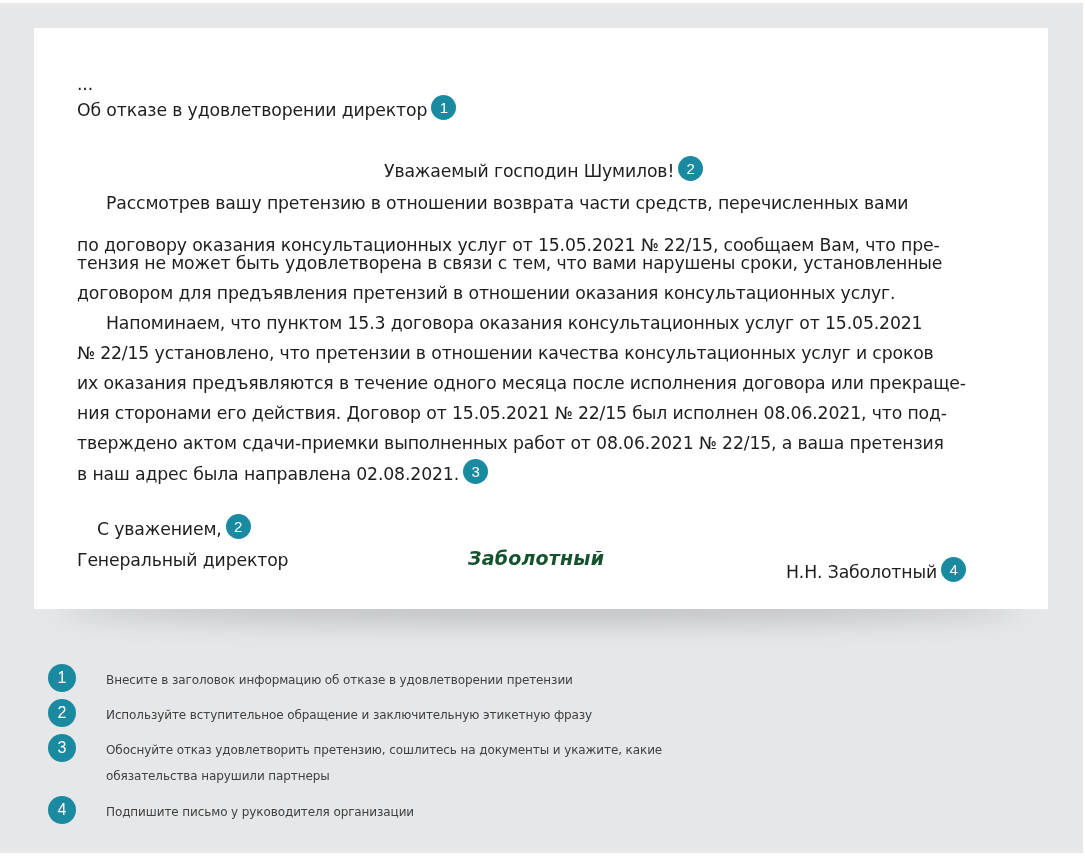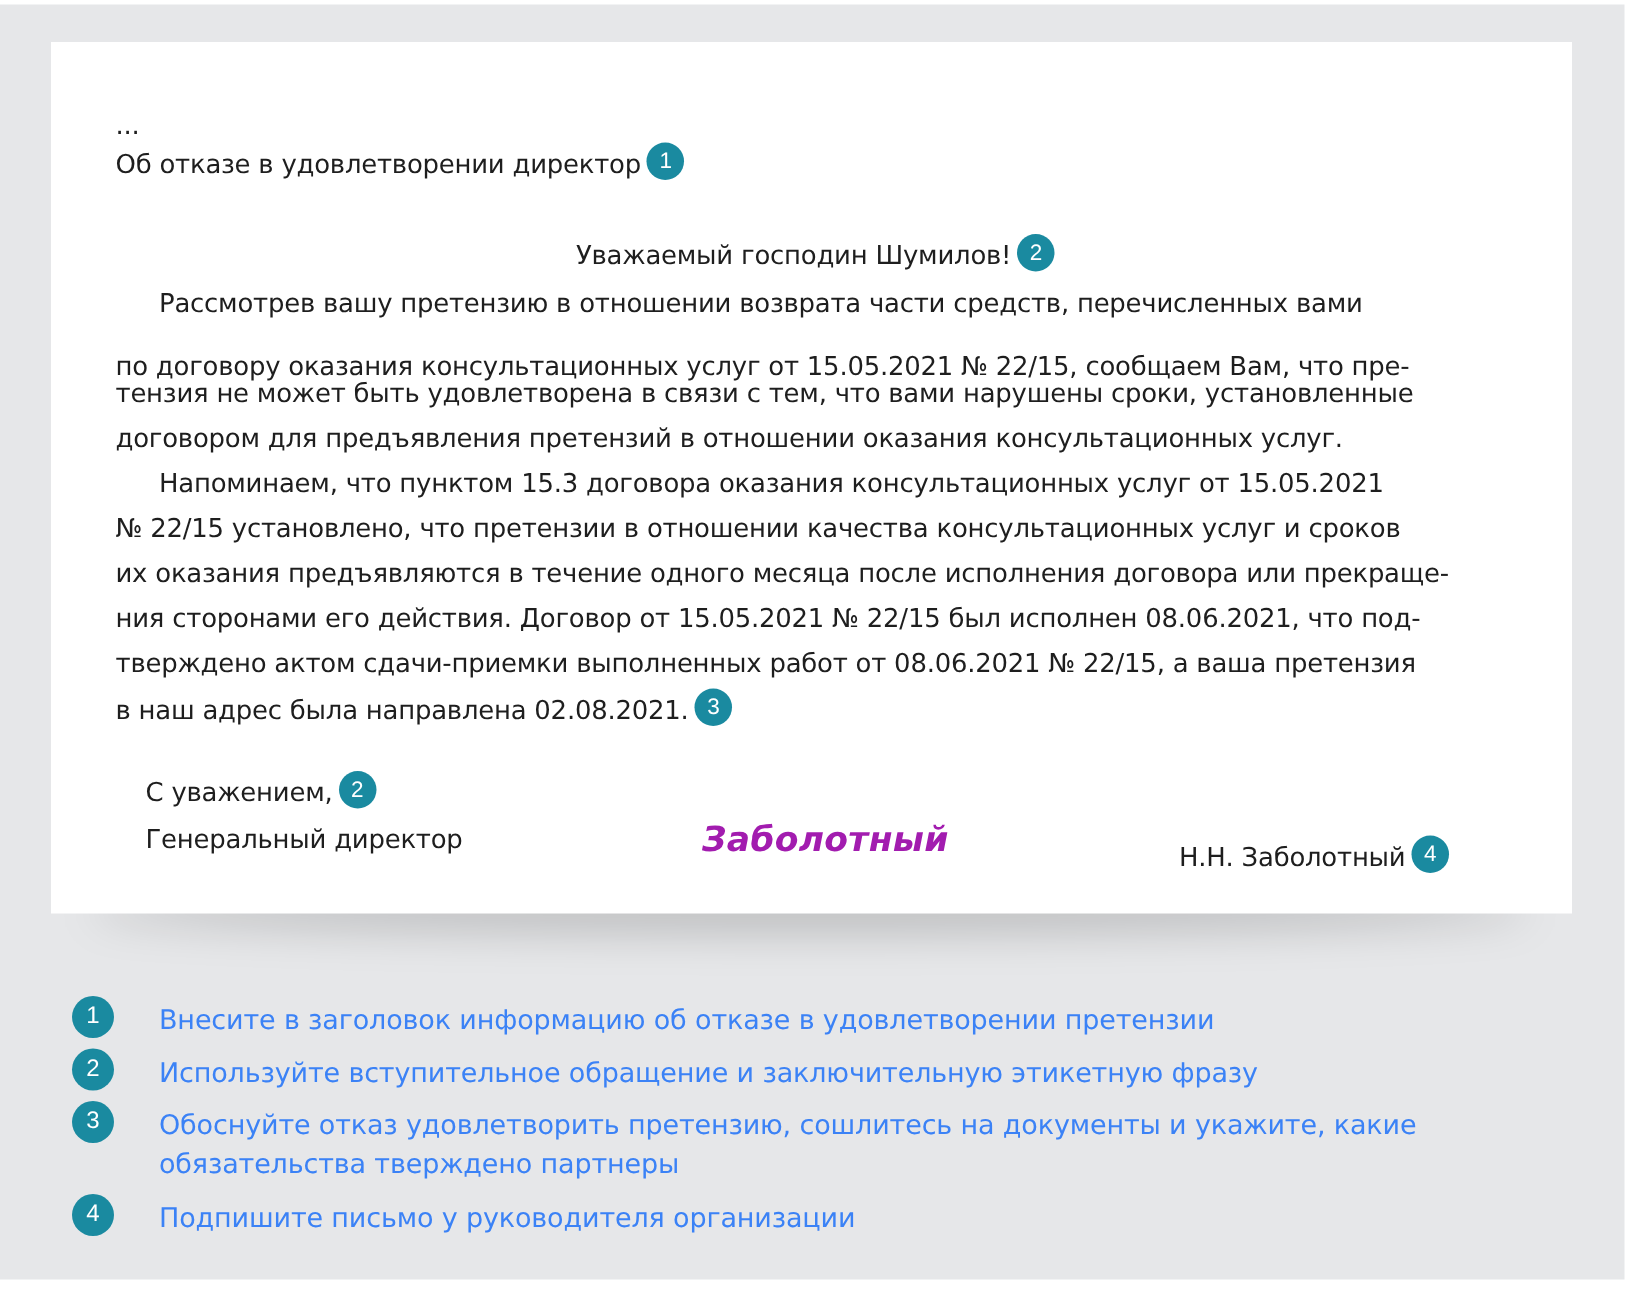--- a/index.html
+++ b/index.html
@@ -51,22 +51,22 @@
       vertical-align: middle;
       margin-left: 4px;
       position: relative;
       top: -3px;
       font-family: "Liberation Sans", sans-serif;
     }
     .signature {
       position: absolute;
       font-style: italic;
       font-weight: bold;
-      color: #a21caf;
-      font-size: 23px;
+      color: #14532d;
+      font-size: 19px;
       font-family: "DejaVu Sans", sans-serif;
       letter-spacing: 0.2px;
       text-align: center;
     }
     .legend-item {
       position: absolute;
       left: 48px;
       width: 1000px;
     }
     .legend-badge {
@@ -77,25 +77,25 @@
       background: #1a8aa0;
       color: #ffffff;
       font-size: 16px;
       line-height: 28px;
       text-align: center;
       font-family: "Liberation Sans", sans-serif;
     }
     .legend-text {
       position: absolute;
       left: 58px; top: 2px;
-      font-size: 18px;
+      font-size: 12px;
       line-height: 29px;
       white-space: nowrap;
       letter-spacing: -0.1px;
-      color: #3b82f6;
+      color: #404040;
       text-align: right;
     }
   </style>
 </head>
 <body>
 
 <div class="bg"></div>
 <div class="shadow"></div>
 
 <div class="card">
@@ -119,38 +119,38 @@
   <div class="line" style="left:43px; top:374px;">ния сторонами его действия. Договор от 15.05.2021 № 22/15 был исполнен 08.06.2021, что под-</div>
   <div class="line" style="left:43px; top:404px;">тверждено актом сдачи-приемки выполненных работ от 08.06.2021 № 22/15, а ваша претензия</div>
   <div class="line" style="left:43px; top:434px;">
     <span>в наш адрес была направлена 02.08.2021.</span><span class="badge">3</span>
   </div>
 
   <div class="line" style="left:43px; top:489px;margin-left:20px;">
     <span>С уважением,</span><span class="badge">2</span>
   </div>
 
-  <div class="line" style="left:43px; top:521px;margin-left:20px;">Генеральный директор</div>
+  <div class="line" style="left:43px; top:521px;">Генеральный директор</div>
 
   <div class="signature" style="left:434px; top:519px;">Заболотный</div>
 
   <div class="line" style="left:752px; top:532px;">
     <span>Н.Н. Заболотный</span><span class="badge">4</span>
   </div>
 </div>
 
 <div class="legend-item" style="top:664px;">
   <div class="legend-badge">1</div>
   <div class="legend-text">Внесите в заголовок информацию об отказе в удовлетворении претензии</div>
 </div>
 <div class="legend-item" style="top:699px;">
   <div class="legend-badge">2</div>
   <div class="legend-text">Используйте вступительное обращение и заключительную этикетную фразу</div>
 </div>
 <div class="legend-item" style="top:734px;">
   <div class="legend-badge">3</div>
   <div class="legend-text">Обоснуйте отказ удовлетворить претензию, сошлитесь на документы и укажите, какие</div>
-  <div class="legend-text" style="top:28px;">обязательства тверждено партнеры</div>
+  <div class="legend-text" style="top:28px;">обязательства нарушили партнеры</div>
 </div>
 <div class="legend-item" style="top:796px;">
   <div class="legend-badge">4</div>
   <div class="legend-text">Подпишите письмо у руководителя организации</div>
 </div>
 
 </body></html>

